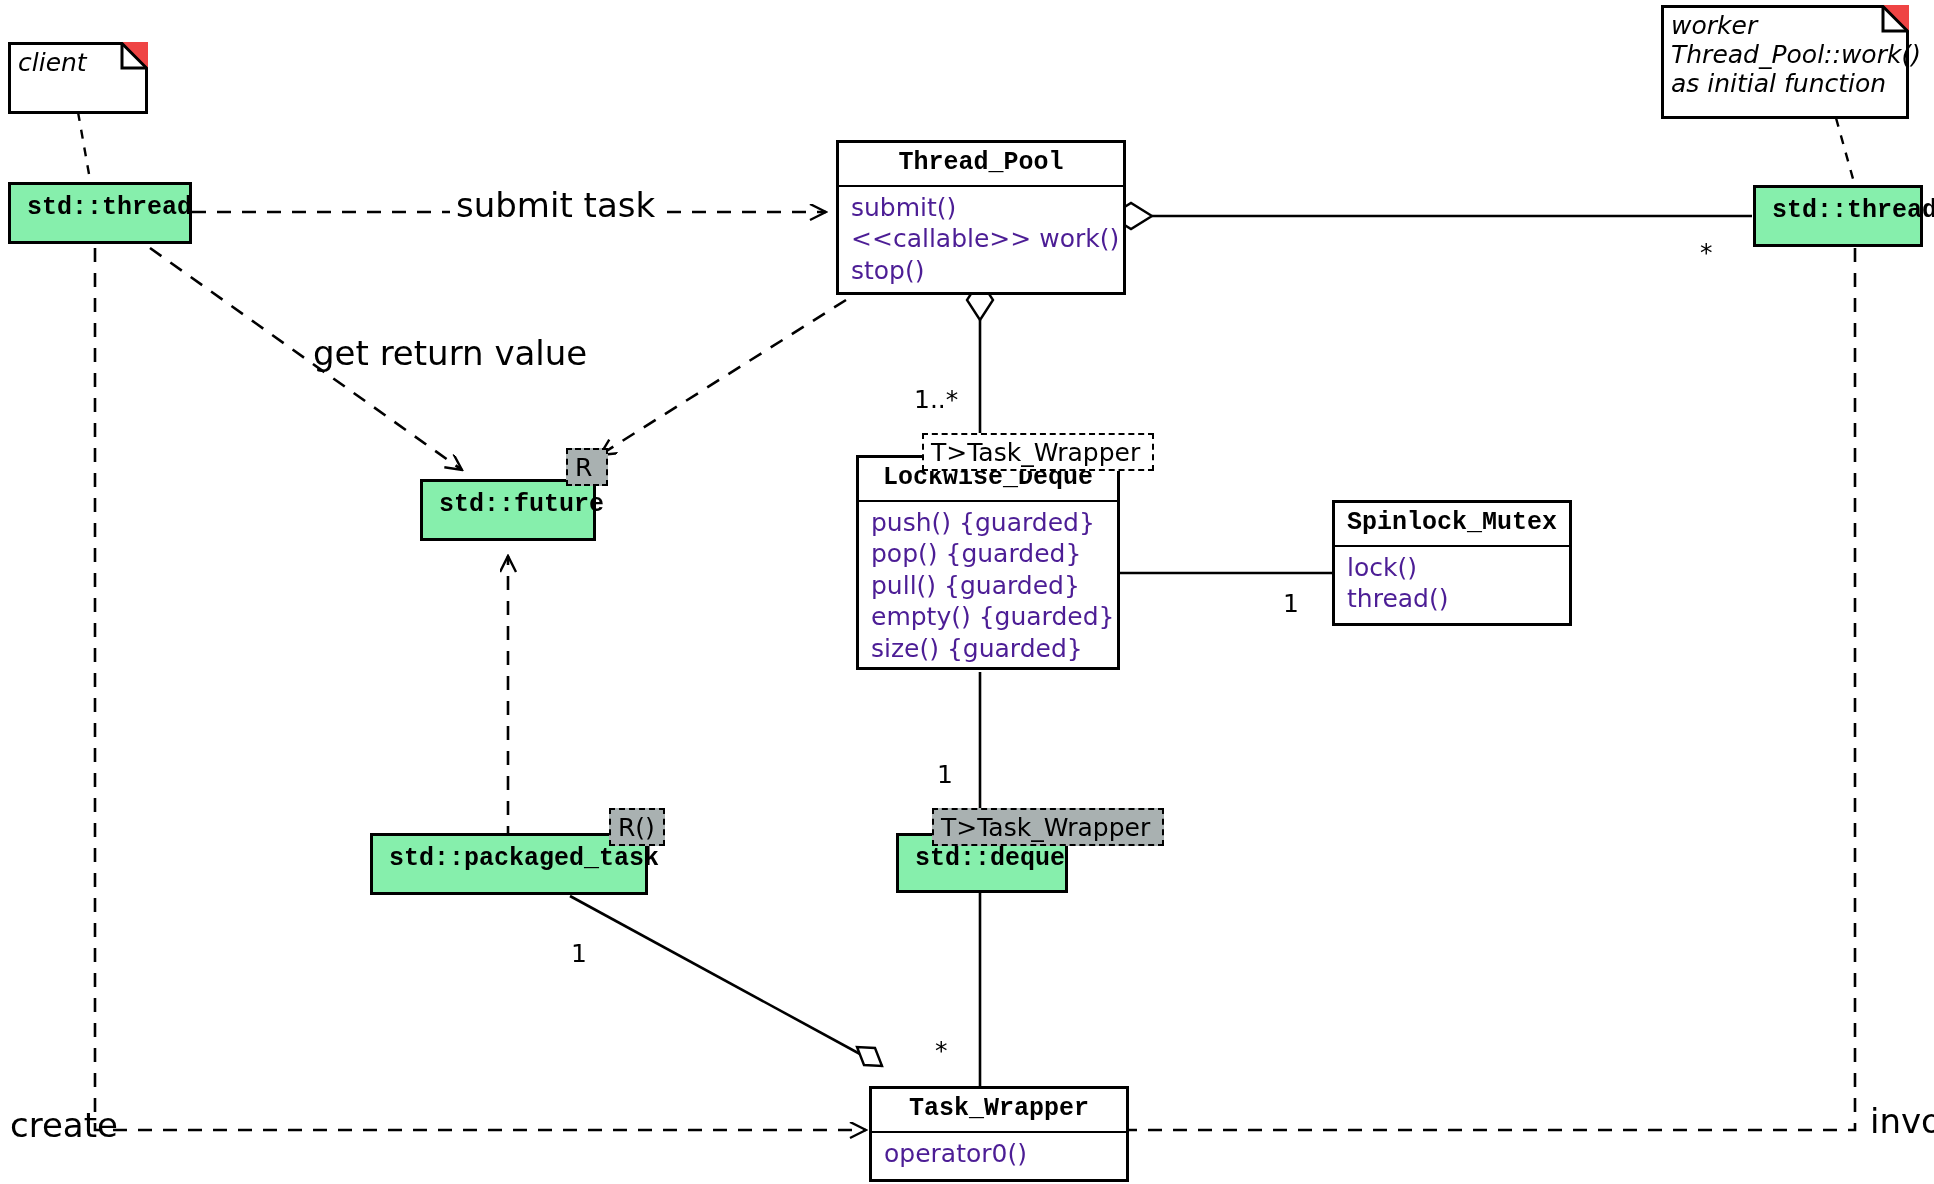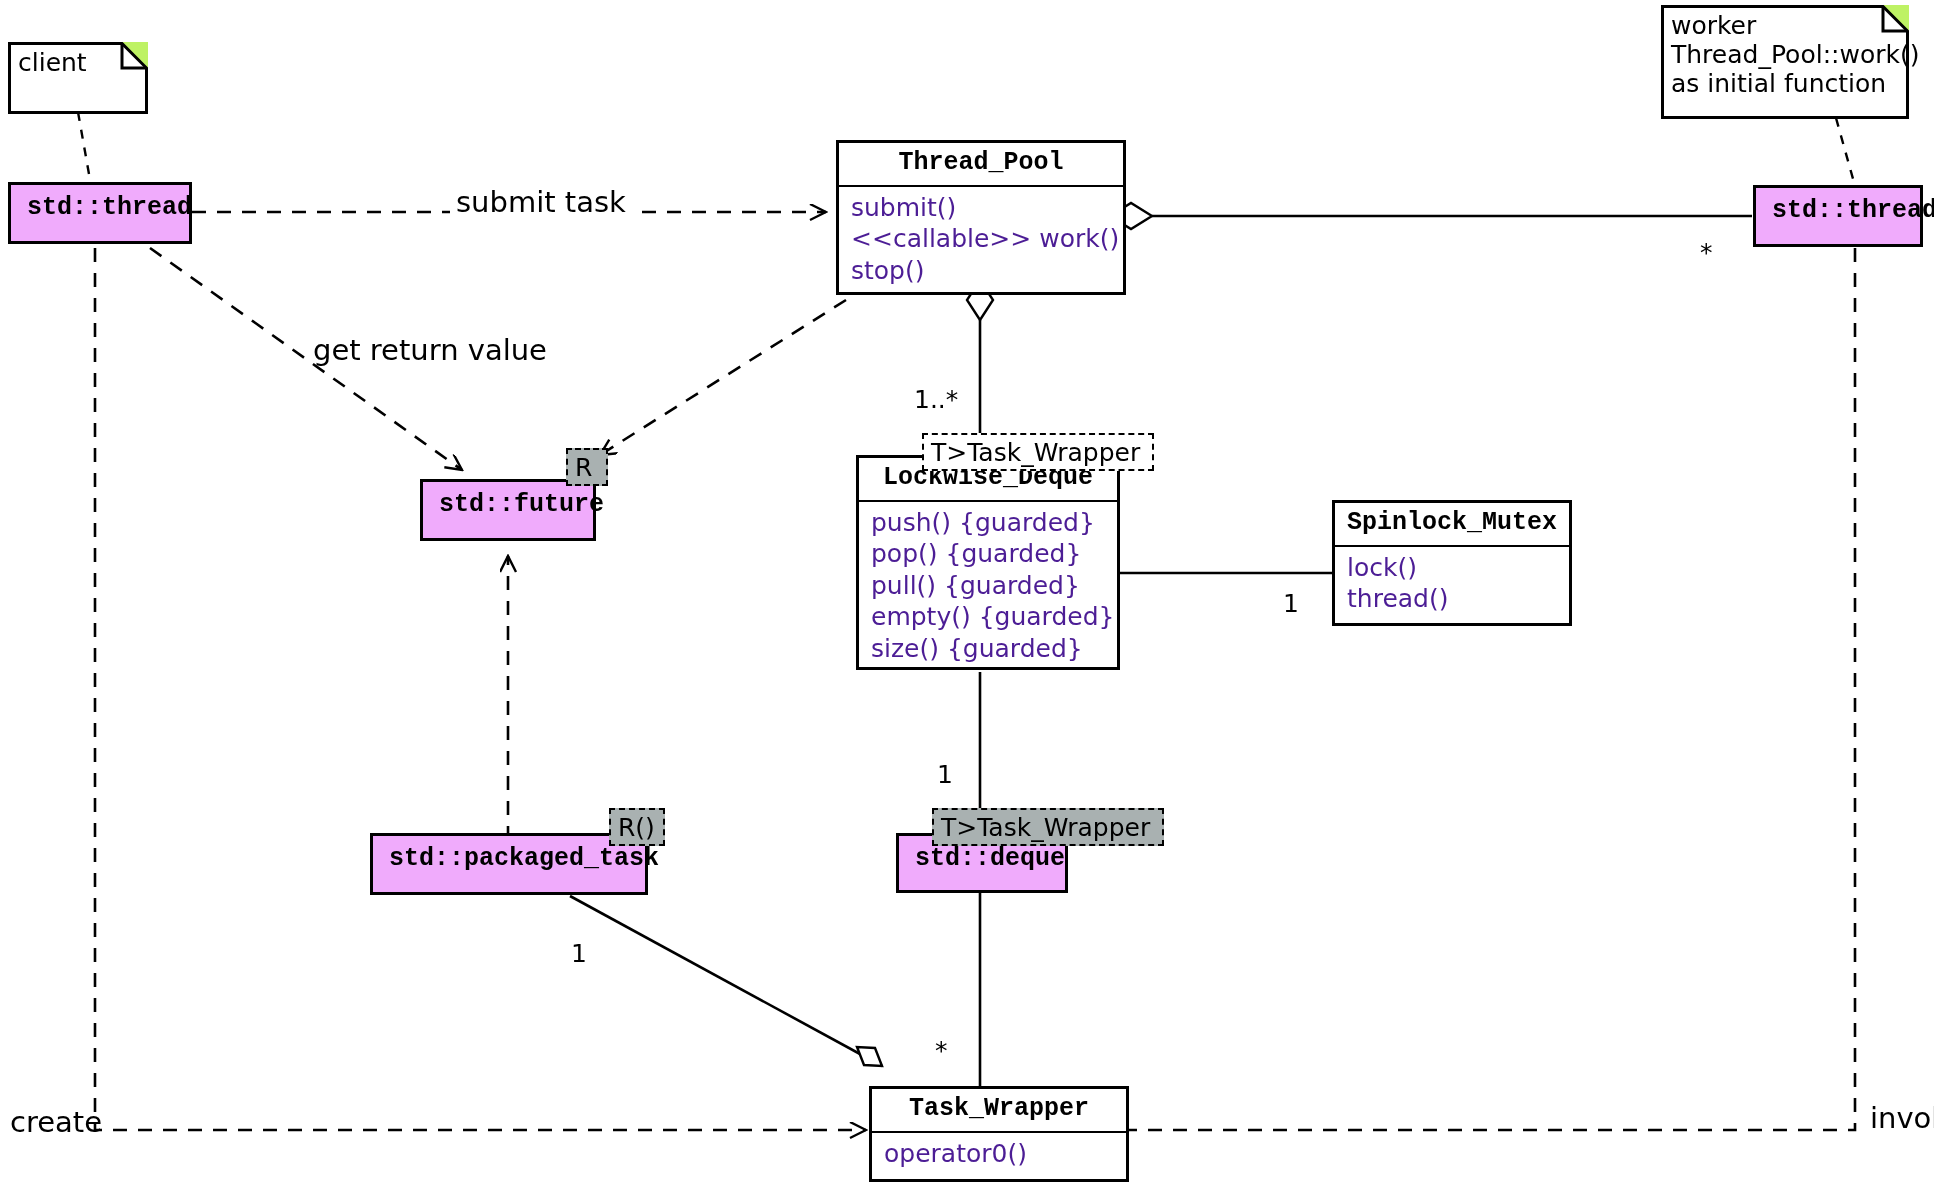--- a/index.html
+++ b/index.html
@@ -23,21 +23,21 @@
     pointer-events:none;
   }
   
   .cls{
     position:absolute;
     box-sizing:border-box;
     border:3px solid #000;
     background:#ffffff;
     z-index:5;
   }
-  .cls.filled{background:#f0abfc;}
+  .cls.filled{background:#86efac;}
   .cls .cname{
     font-weight:bold;
     font-size:25px;
     text-align:center;
     color:#000;
     line-height:1.15;
     padding:6px 10px 7px 10px;
     white-space:nowrap;
     font-family:Liberation Mono, monospace;
   }
@@ -63,36 +63,37 @@
     color:#000;
     padding:5px 7px 7px 7px;
     white-space:nowrap;
     z-index:7;
   }
   .tparam.filled{background:#a9b1b1;}
   
   .note{
     position:absolute;
     box-sizing:border-box;
-    background:#bef264;
+    background:#ef4444;
     z-index:6;
+    font-style:italic;
   }
   .note .nbody{
     position:relative;
     font-size:25px;
     line-height:1.16;
     color:#000;
     padding:6px 10px 8px 10px;
     white-space:nowrap;
   }
   .note svg{position:absolute;left:0;top:0;}
   
   .lbl{
     position:absolute;
-    font-size:29px;
+    font-size:34px;
     color:#000;
     white-space:nowrap;
     z-index:8;
     background:#ffffff;
     line-height:1;
   }
   .lbl.nobg{background:transparent;}
   .mult{
     position:absolute;
     font-size:25px;

